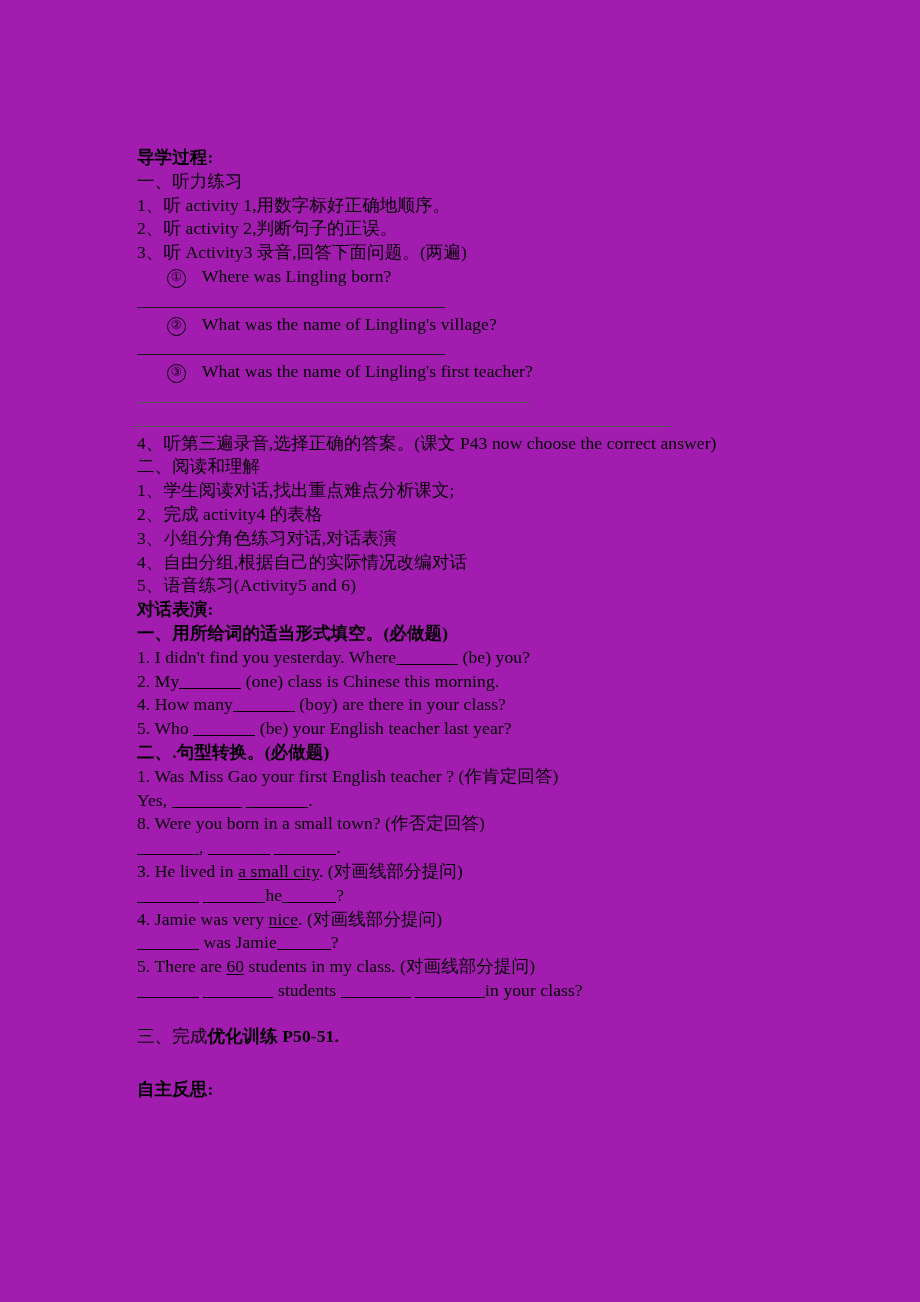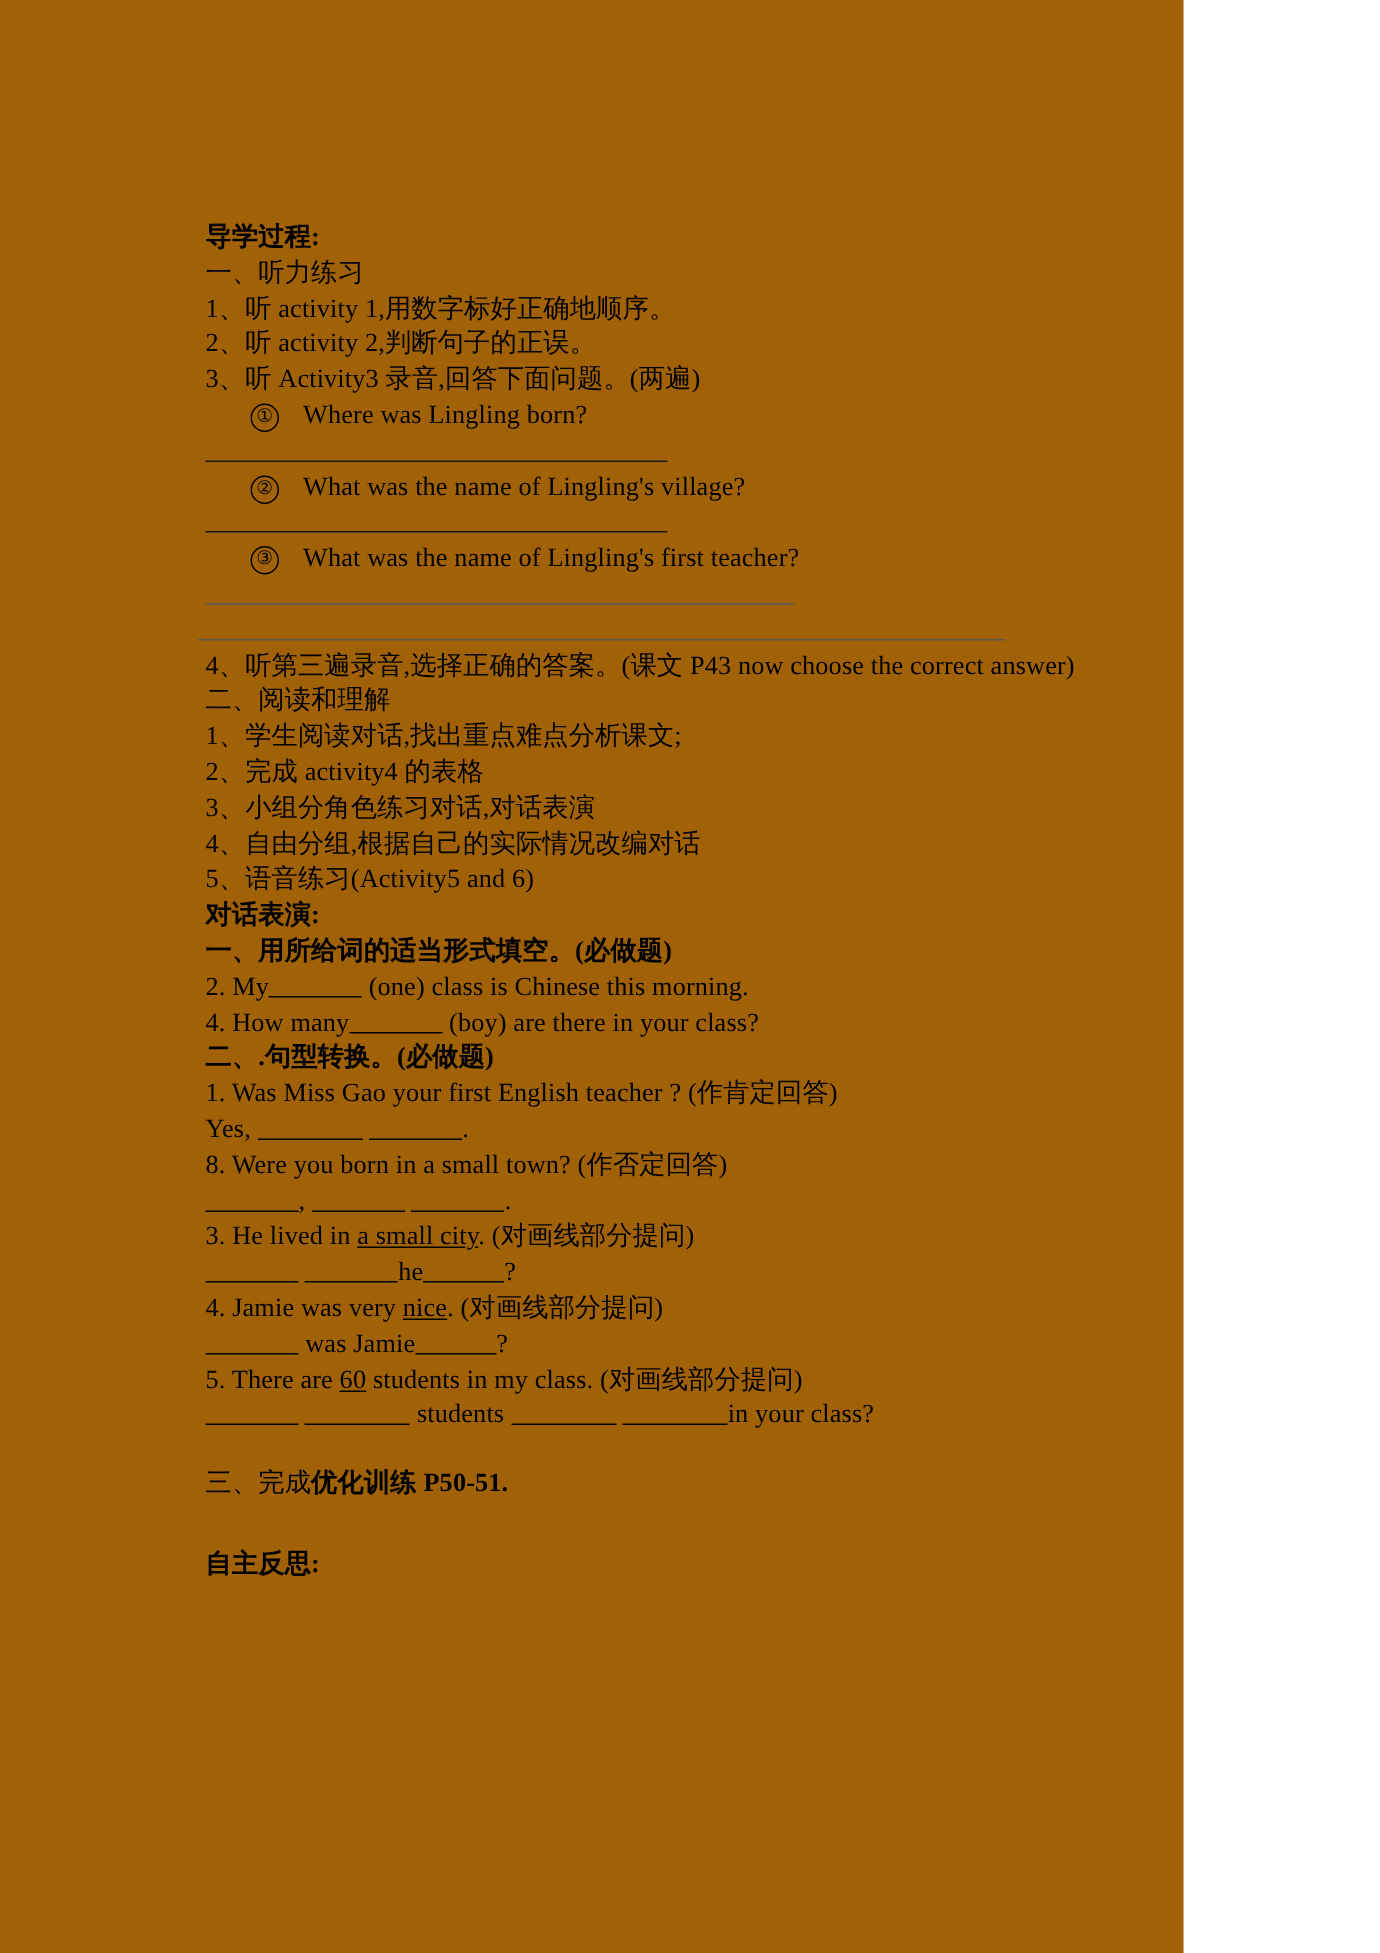--- a/index.html
+++ b/index.html
@@ -12,23 +12,23 @@
     height: 1302px;
     position: relative;
     font-family: "Liberation Serif", "DejaVu Serif", serif;
     color: #000000;
     overflow: hidden;
   }
 
   .page {
     position: absolute;
     left: 0; top: 0;
-    width: 789px;
+    width: 920px;
     height: 1302px;
-    background: #a16207;
+    background: #a21caf;
   }
 
   .content {
     position: absolute;
     left: 137px;
     top: 146px;
     width: 700px;
   }
 
   .line {
@@ -132,24 +132,30 @@
     <div class="line cjk">1、学生阅读对话,找出重点难点分析课文;</div>
     <div class="line cjk">2、完成 activity4 的表格</div>
     <div class="line cjk">3、小组分角色练习对话,对话表演</div>
     <div class="line cjk">4、自由分组,根据自己的实际情况改编对话</div>
     <div class="line cjk">5、语音练习(Activity5 and 6)</div>
 
     <div class="line bold cjk">对话表演:</div>
     <div class="line bold cjk">一、用所给词的适当形式填空。(必做题)</div>
 
     <div class="line">
+      <span>1. I didn't find you yesterday. Where</span><span class="blk b6"></span><span> (be) you?</span>
+    </div>
+    <div class="line">
       <span>2. My</span><span class="blk b6"></span><span> (one) class is Chinese this morning.</span>
     </div>
     <div class="line">
       <span>4. How many</span><span class="blk b6"></span><span> (boy) are there in your class?</span>
+    </div>
+    <div class="line">
+      <span>5. Who </span><span class="blk b6"></span><span> (be) your English teacher last year?</span>
     </div>
 
     <div class="line bold cjk">二、.句型转换。(必做题)</div>
 
     <div class="line cjk">1. Was Miss Gao your first English teacher ? (作肯定回答)</div>
     <div class="line">
       <span>Yes, </span><span class="blk b7"></span>&nbsp;<span class="blk b6"></span><span>.</span>
     </div>
 
     <div class="line cjk">8. Were you born in a small town? (作否定回答)</div>

